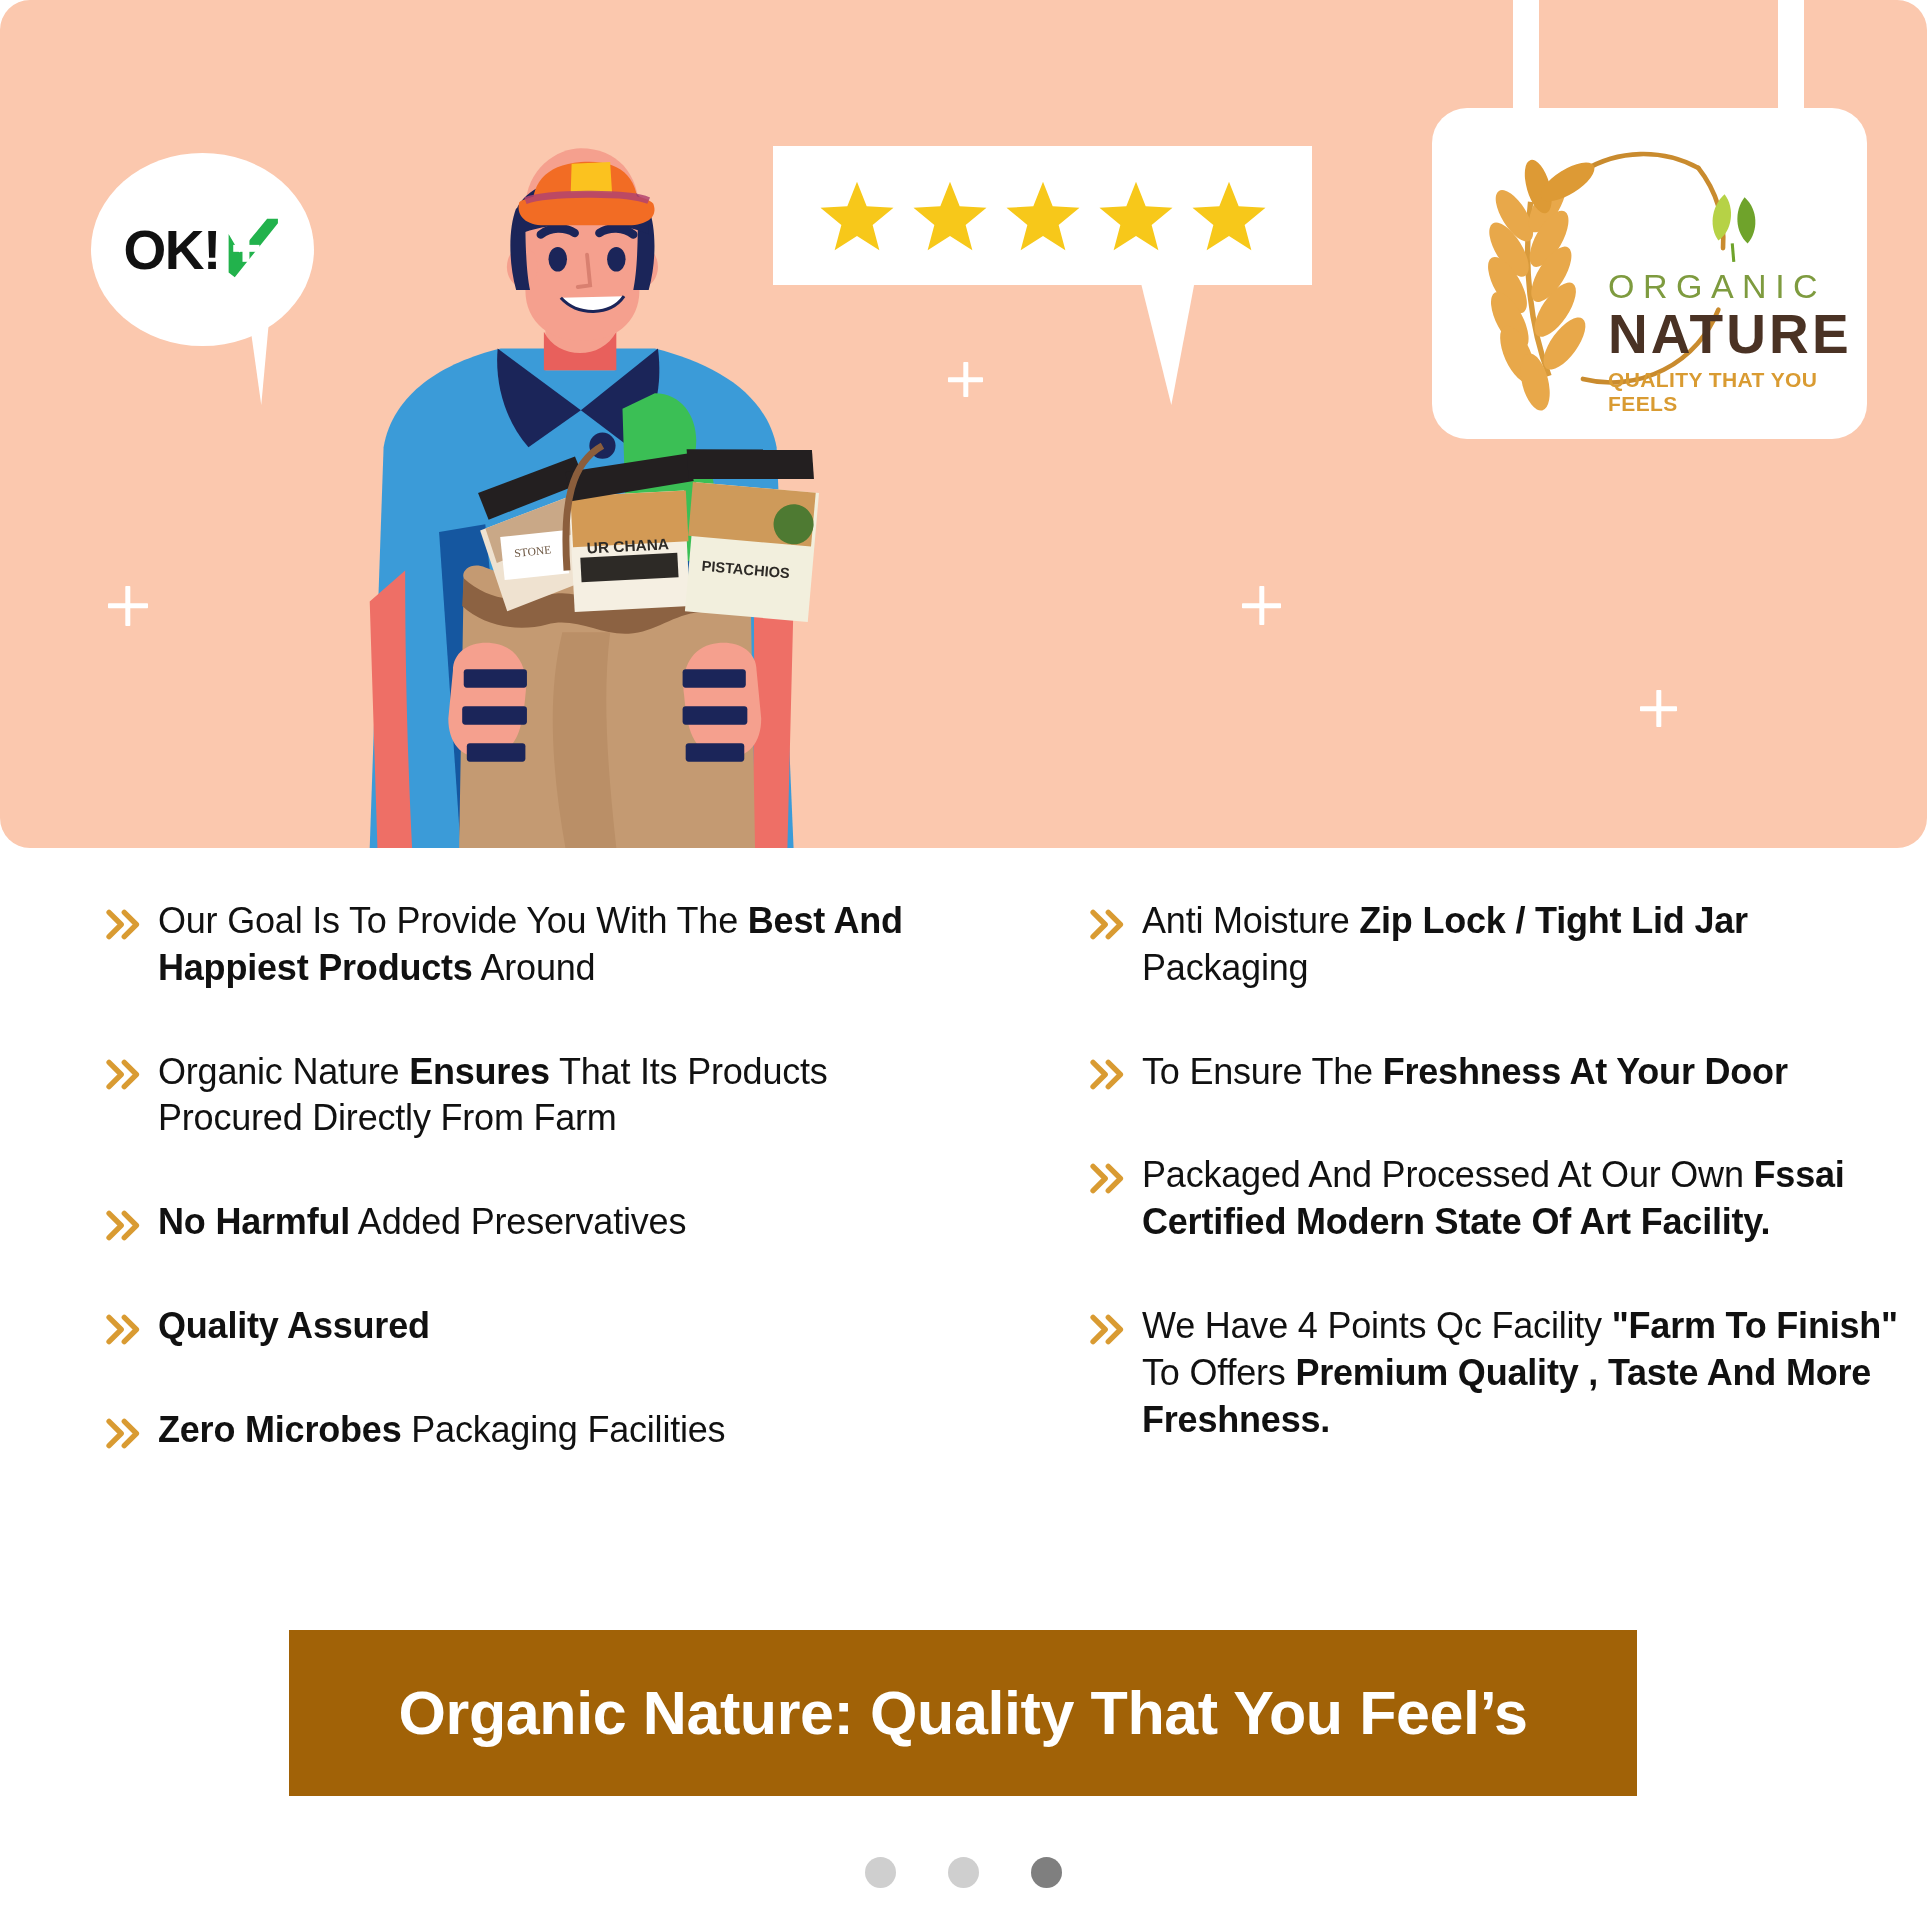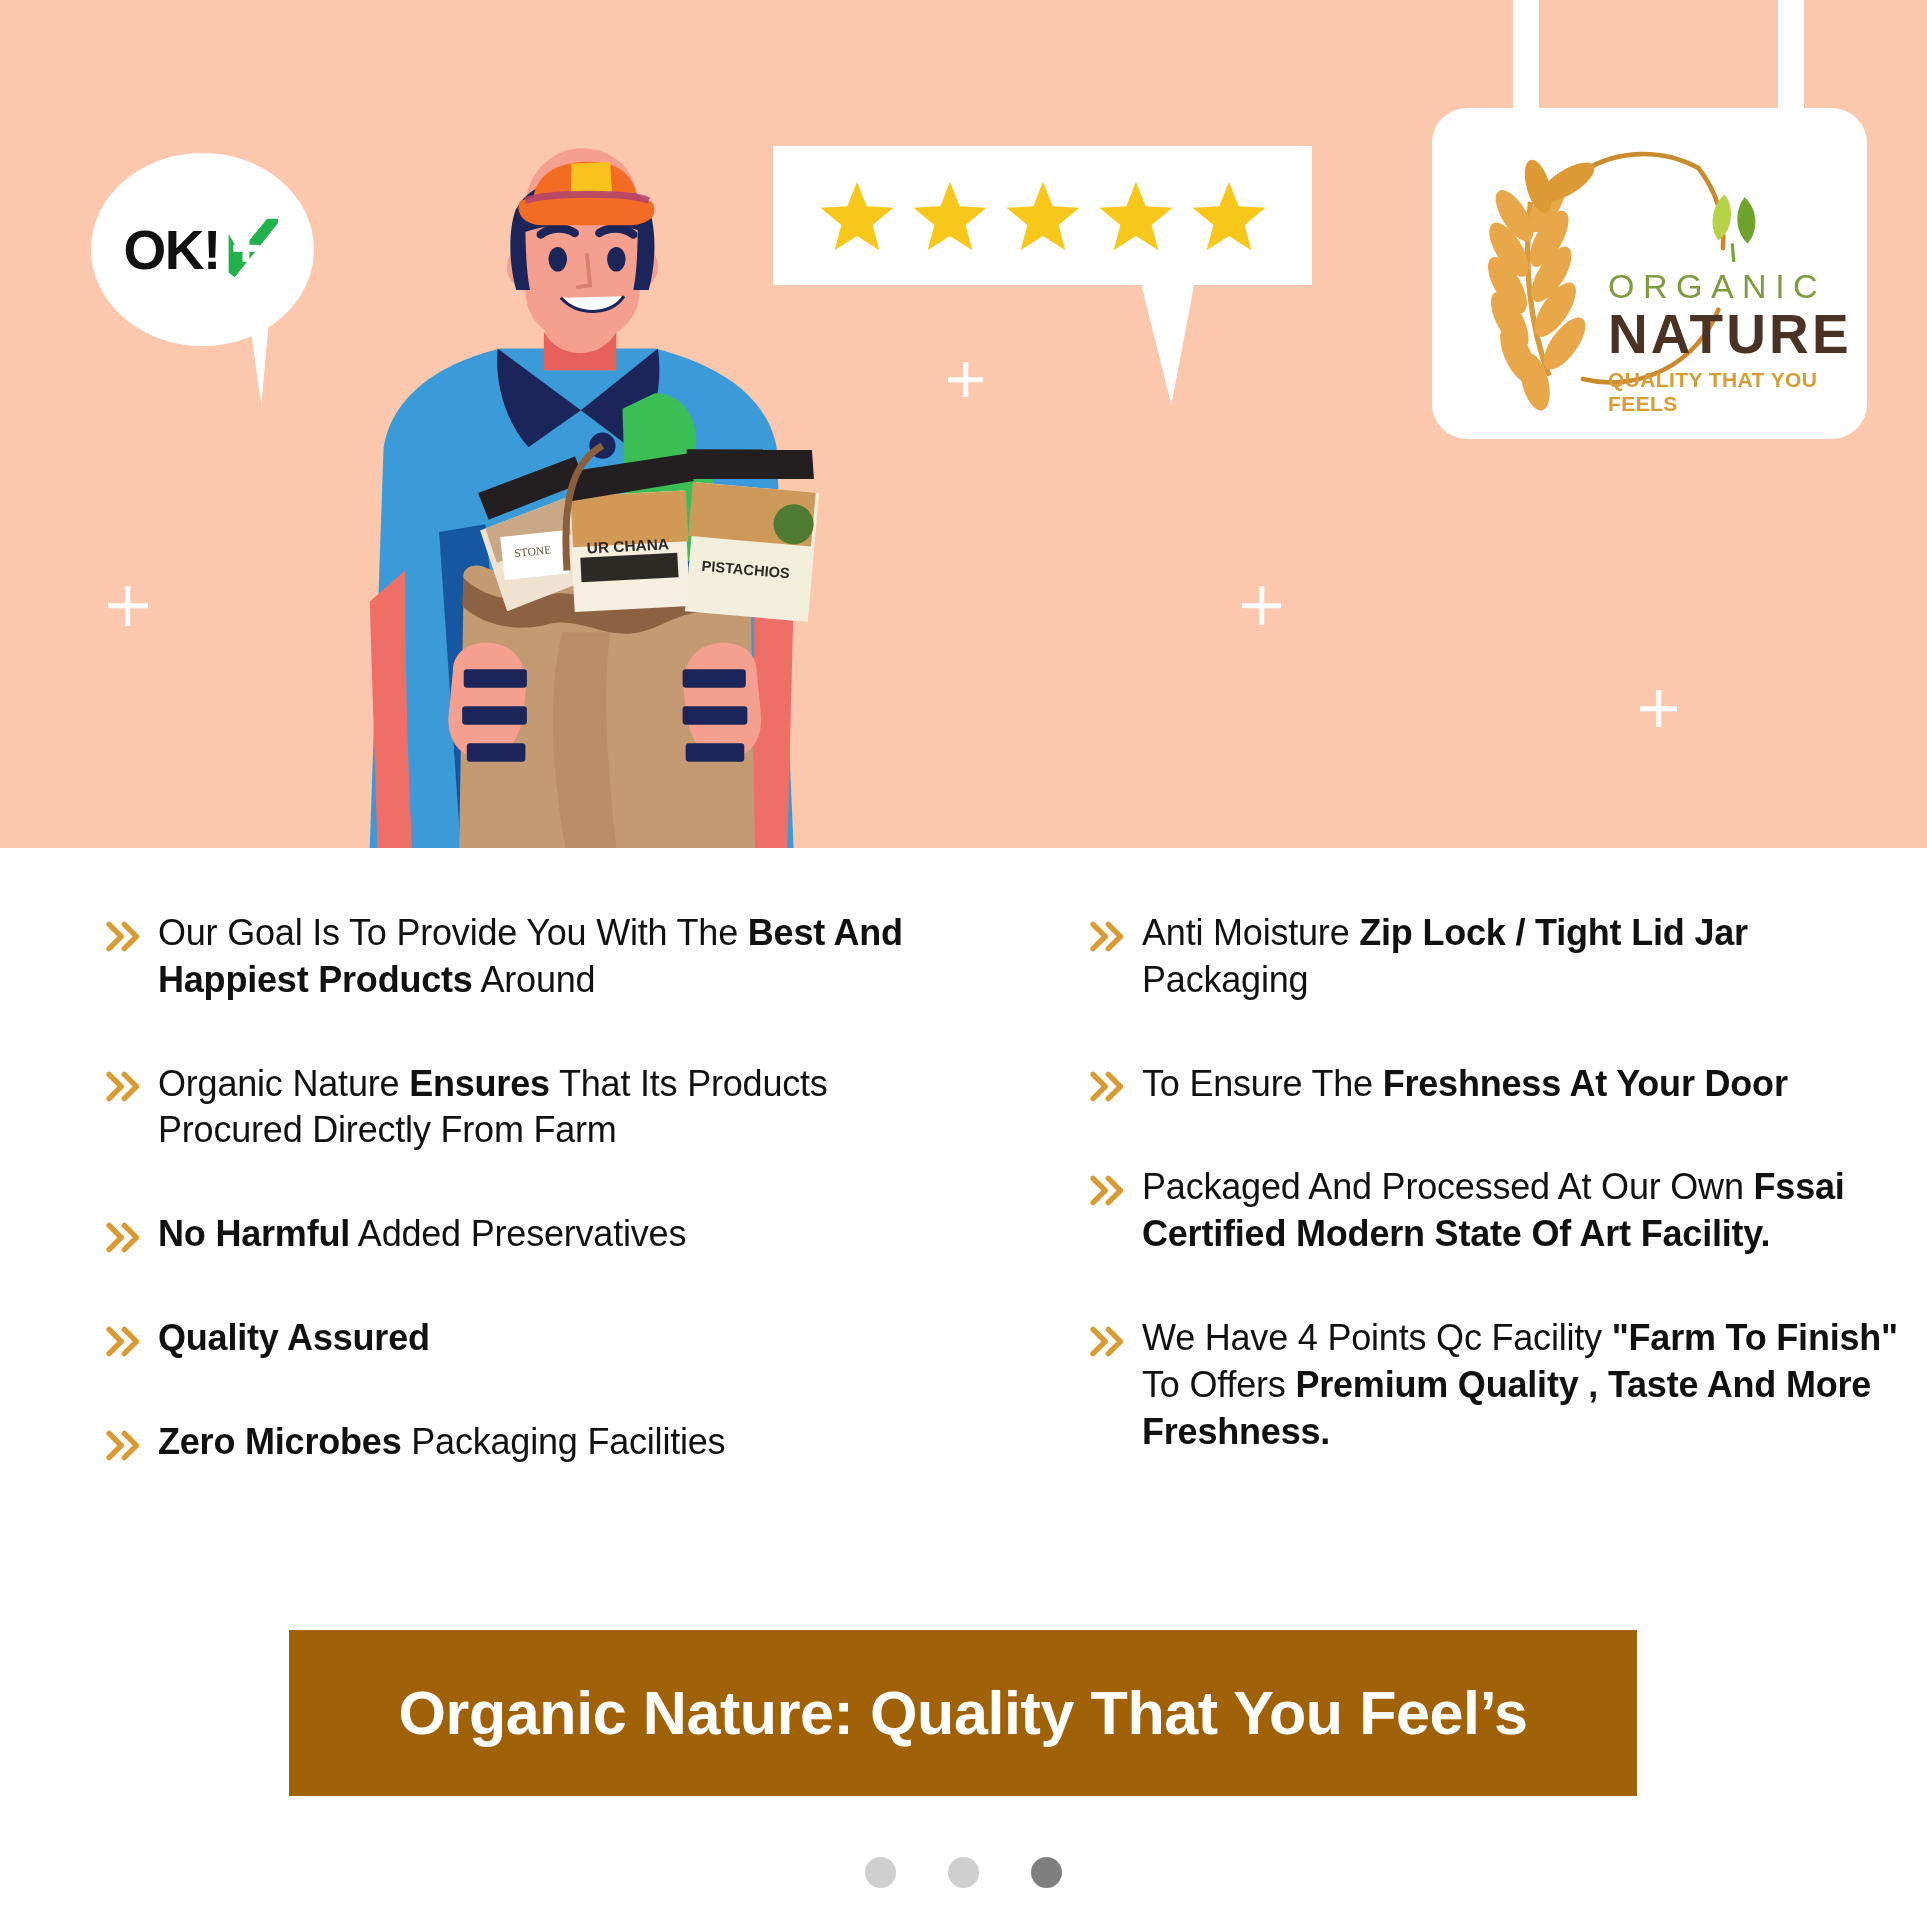--- a/index.html
+++ b/index.html
@@ -2,21 +2,21 @@
 <html style="font-size:12.3px"><head>
 <meta charset="utf-8">
 <style>
   *{margin:0;padding:0;box-sizing:border-box;}
   html,body{width:1927px;height:1926px;background:#ffffff;}
   body{font-family:"Liberation Sans", sans-serif;-webkit-font-smoothing:antialiased;}
 
   .page{position:relative;width:1927px;height:1926px;overflow:hidden;background:#fff;}
 
   
-  .hero{position:absolute;left:0;top:0;width:1927px;height:848px;background:#FBC8AE;overflow:hidden;}
+  .hero{position:absolute;left:0;top:0;width:1927px;height:848px;background:#FBC8AE;overflow:hidden;border-radius:30px;}
 
   
   .plus{position:absolute;}
   .plus::before,.plus::after{content:"";position:absolute;background:#FFFFFF;border-radius:0.8px;}
   .plus::before{left:50%;top:0;width:5.4px;height:100%;transform:translateX(-50%);}
   .plus::after{top:50%;left:0;height:5.4px;width:100%;transform:translateY(-50%);}
 
   
   .ok-bubble{position:absolute;left:91px;top:153px;width:223px;height:193px;background:#fff;border-radius:50%/50%;}
   .ok-tail{position:absolute;left:254px;top:301px;width:0;height:0;
@@ -43,21 +43,21 @@
   .logo-wordmark{position:absolute;left:176px;top:117px;width:254px;margin-top:44px;}
   .lw-organic{font-size:34px;letter-spacing:8.5px;color:#7E9B3F;font-family:"Liberation Sans", sans-serif;font-weight:400;line-height:1;}
   .lw-nature{font-size:55px;letter-spacing:3.1px;color:#4A3224;font-weight:bold;line-height:1.05;margin-top:3.1px;font-family:"Liberation Sans", sans-serif;}
   .lw-tag{font-size:21px;letter-spacing:0.4px;color:#D99B32;font-weight:bold;margin-top:3.9px;font-family:"Liberation Sans", sans-serif;}
 
   
   .character{position:absolute;left:254px;top:139px;width:663px;height:709px;}
 
   
   .content{position:absolute;left:0;top:848px;width:1927px;height:1079px;background:#fff;}
-  .cols{position:absolute;left:0;top:62px;width:1927px;display:flex;}
+  .cols{position:absolute;left:0;top:50px;width:1927px;display:flex;}
   .col{position:relative;}
   .col-left{width:963px;padding-left:106px;padding-right:46px;}
   .col-right{width:964px;padding-left:127px;padding-right:27px;}
 
   .bullet{position:relative;display:flex;align-items:flex-start;margin-bottom:57px;}
   .chev{flex:0 0 auto;width:35px;margin-right:17px;padding-top:10.8px;}
   .chev svg{display:block;}
   .btext{font-size:36px;line-height:1.30;color:#111111;font-family:"Liberation Sans", sans-serif;font-weight:400;letter-spacing:-0.2px;}
   .btext b{font-weight:bold;}
 

